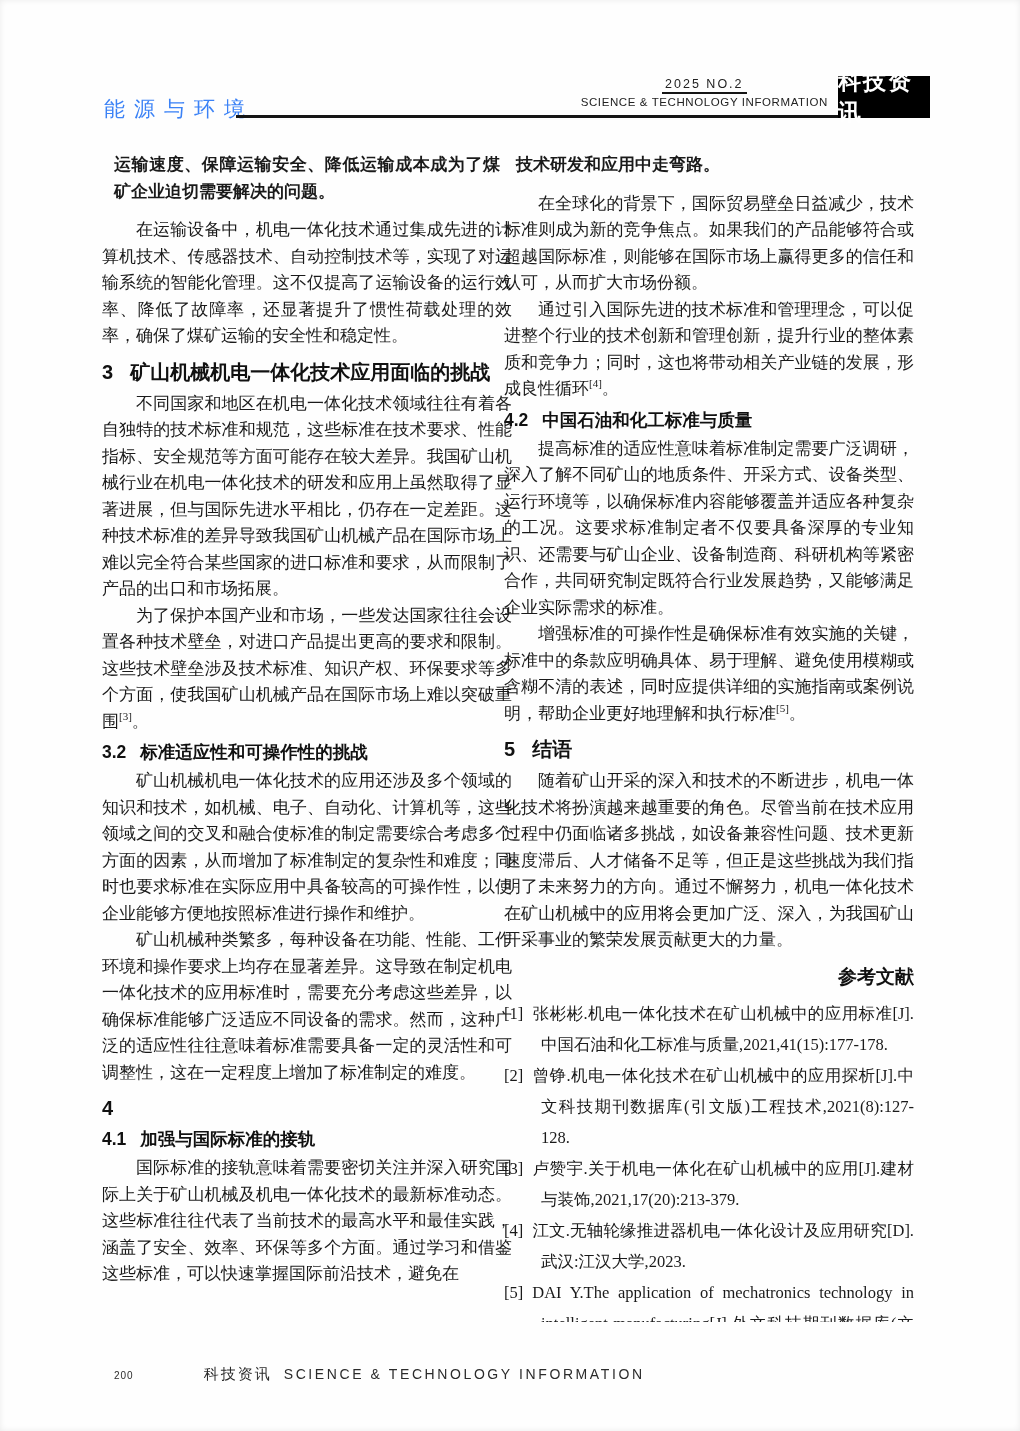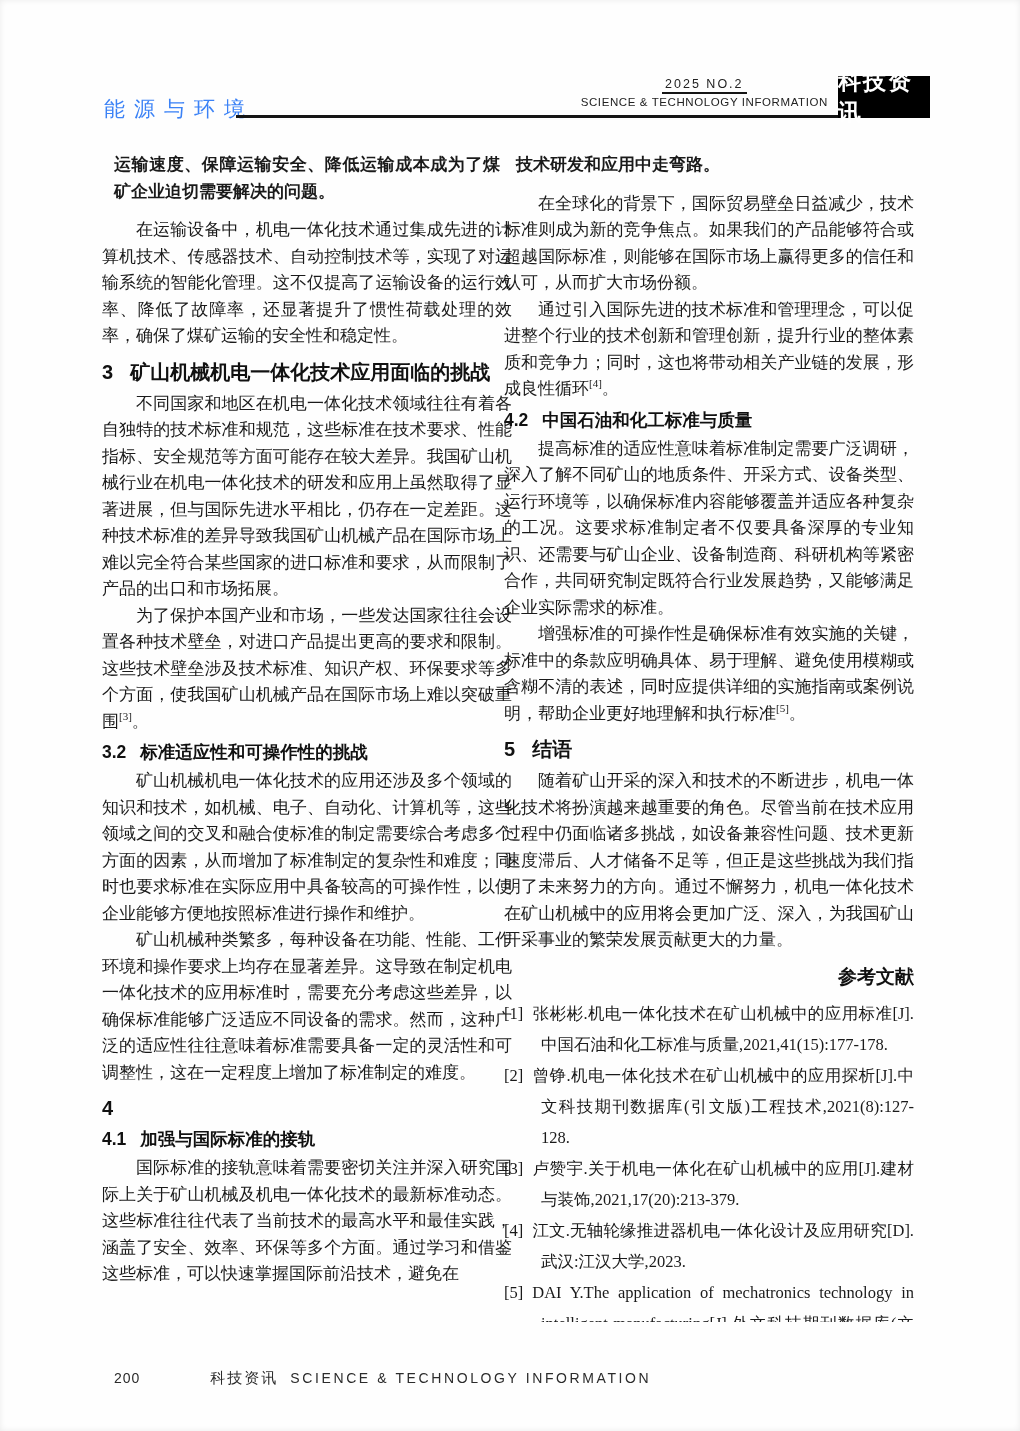--- a/index.html
+++ b/index.html
@@ -97,21 +97,21 @@
     font-size:11px; line-height:0; vertical-align:super;
   }
 
   
   .footer {
     position:absolute; left:114px; top:1322px;
     display:flex; align-items:baseline;
     font-family:"Liberation Sans","DejaVu Sans",sans-serif;
     color:#2b2b2b; white-space:nowrap;
   }
-  .pageno { font-size:14px; letter-spacing:1px; margin-right:70px;margin-top:48px; }
+  .pageno { font-size:10px; letter-spacing:1px; margin-right:70px;margin-top:48px; }
   .fj-cn  { font-size:15px; letter-spacing:2px; margin-right:12px; }
   .fj-en  { font-size:14px; letter-spacing:2.6px; }
 </style>
 </head>
 <body>
 
 <div class="page">
 
   <div class="header-label">能源与环境</div>
   <div class="header-rule"></div>

